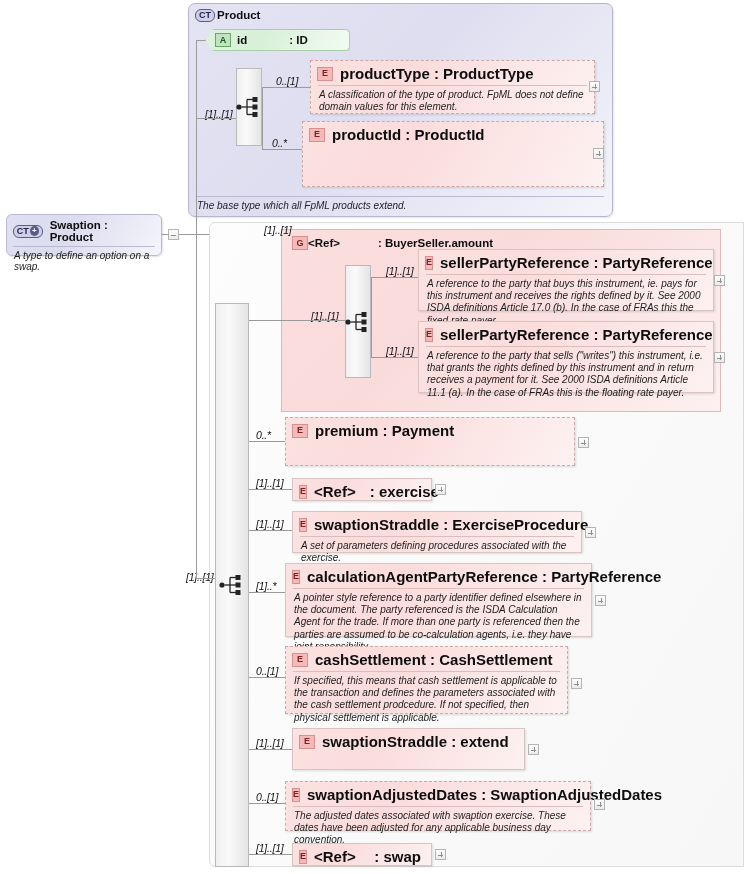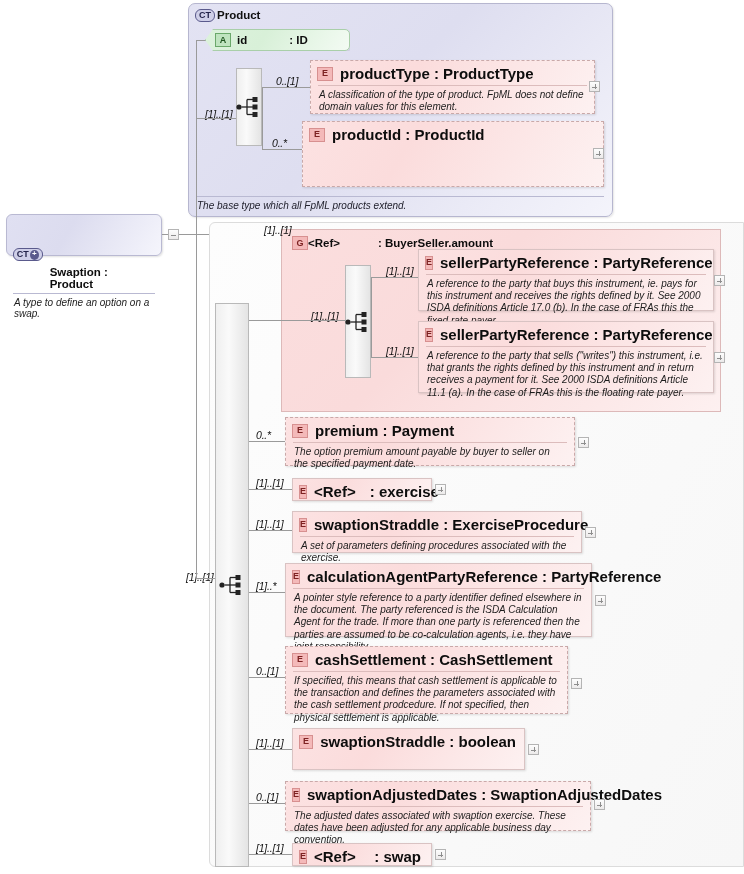--- a/index.html
+++ b/index.html
@@ -197,21 +197,21 @@
   
   .node-root {
     position: absolute;
     box-sizing: border-box;
     border: 1px solid #b9b9d2;
     border-radius: 6px;
     background: linear-gradient(120deg,#e0e0f2 0%,#dcdcef 40%,#f5f5fc 100%);
     box-shadow: 1px 1px 2px rgba(0,0,0,0.12);
   }
   .node-root .hdr { display:flex; align-items:center; gap:7px; padding: 4px 8px 3px 6px; }
-  .node-root .nm { font-weight: bold; font-size: 11.5px; color:#0d0d0d;margin-top:47px; }
+  .node-root .nm { font-weight: bold; font-size: 11.5px; color:#0d0d0d; }
   .node-root .doc {
     margin: 0 6px; border-top: 1px solid #b9b9d2;
     padding: 3px 1px 3px 1px;
     font-style: italic; font-size: 10px; color:#1c1c1c;
   }
 
   
   .comp {
     position: absolute;
     box-sizing: border-box;
@@ -372,21 +372,20 @@
 </div>
 <div class="exp plus" style="left:714px; top:352px;"></div>
 
 <div class="ln-h" style="left:249px; top:441px; width:37px;"></div>
 <span class="card" style="left:256px; top:429px;">0..*</span>
 <div class="node dashed" style="left:285px; top:417px; width:290px; height:49px;">
   <div class="hdr">
     <span class="badge badge-e">E</span>
     <span class="nm">premium : Payment</span>
   </div>
-  <div class="doc">The option premium amount payable by buyer to seller on the specified payment date.</div>
 </div>
 <div class="exp plus" style="left:578px; top:437px;"></div>
 
 <div class="ln-h" style="left:249px; top:489px; width:44px;"></div>
 <span class="card" style="left:256px; top:477px;">[1]..[1]</span>
 <div class="node solid compact" style="left:292px; top:478px; width:140px; height:23px;">
   <div class="hdr">
     <span class="badge badge-e">E</span>
     <span class="nm">&lt;Ref&gt;</span>
     <span class="gap-sm"></span>
@@ -426,21 +425,21 @@
   </div>
   <div class="doc">If specified, this means that cash settlement is applicable to the transaction and defines the parameters associated with the cash settlement prodcedure. If not specified, then physical settlement is applicable.</div>
 </div>
 <div class="exp plus" style="left:571px; top:678px;"></div>
 
 <div class="ln-h" style="left:249px; top:749px; width:44px;"></div>
 <span class="card" style="left:256px; top:737px;">[1]..[1]</span>
 <div class="node solid" style="left:292px; top:728px; width:233px; height:42px;">
   <div class="hdr">
     <span class="badge badge-e">E</span>
-    <span class="nm">swaptionStraddle : boolean</span>
+    <span class="nm">swaptionStraddle : extend</span>
   </div>
 </div>
 <div class="exp plus" style="left:528px; top:744px;"></div>
 
 <div class="ln-h" style="left:249px; top:803px; width:37px;"></div>
 <span class="card" style="left:256px; top:791px;">0..[1]</span>
 <div class="node dashed" style="left:285px; top:781px; width:306px; height:50px;">
   <div class="hdr">
     <span class="badge badge-e">E</span>
     <span class="nm">swaptionAdjustedDates : SwaptionAdjustedDates</span>

